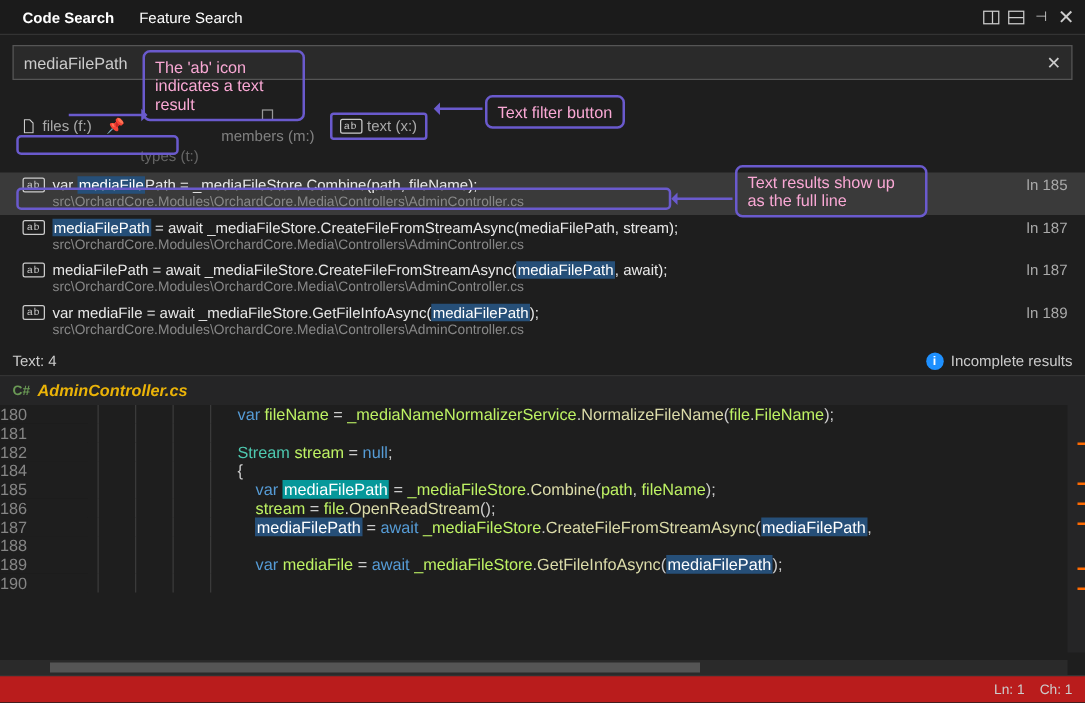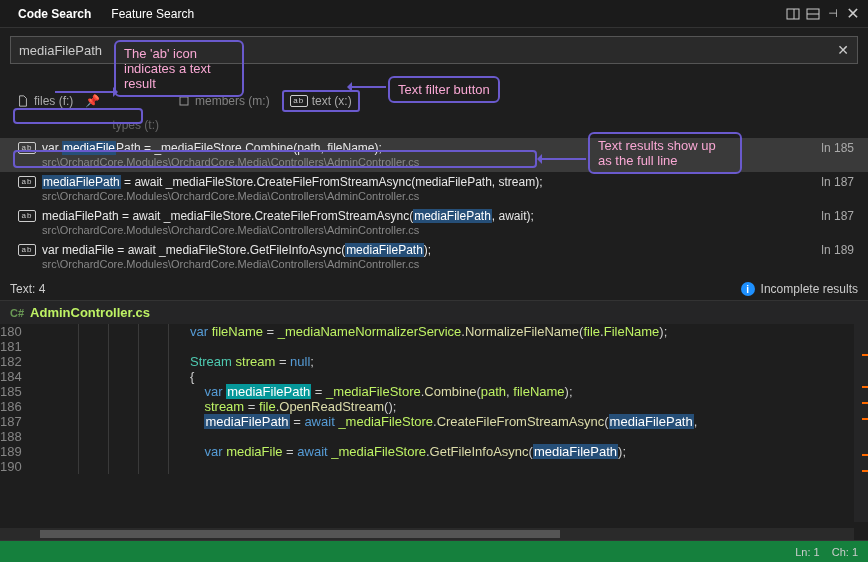--- a/index.html
+++ b/index.html
@@ -41,21 +41,21 @@
   background-size:1px 100%,1px 100%,1px 100%,1px 100%;
   background-position:8px 0,38px 0,68px 0,98px 0;
   background-repeat:no-repeat; }
 .code-line .code { flex:1; color:#ccc; white-space:pre; }
 .kw { color:#569cd6; }
 .typ { color:#4ec9b0; }
 .fn { color:#dcdcaa; }
 .v { color:#bef264; }
 .minimap { position:absolute; right:0; top:0; width:14px; height:100%; background:#252526; }
 .minimap .mark { position:absolute; right:0; width:6px; height:2px; background:#ff6a00; }
-.botbar { position:absolute; bottom:0; left:0; right:0; height:22px; background:#15803d; display:flex; align-items:center; justify-content:flex-end; padding:0 10px; font-size:11px; color:#ccc; gap:12px; border-top:1px solid #333;margin-top:40px; }
+.botbar { position:absolute; bottom:0; left:0; right:0; height:22px; background:#b91c1c; display:flex; align-items:center; justify-content:flex-end; padding:0 10px; font-size:11px; color:#ccc; gap:12px; border-top:1px solid #333;margin-top:40px; }
 .scroll-h { position:absolute; bottom:22px; left:0; right:14px; height:12px; background:#2a2a2a; }
 .scroll-h .thumb { position:absolute; left:40px; top:2px; height:8px; width:520px; background:#555; }
 .annot { position:absolute; border:2px solid #6a5acd; border-radius:6px; color:#f9a8d4; font-size:13px; padding:4px 8px; background:rgba(0,0,0,0); pointer-events:none; }
 .annot-box { position:absolute; border:2px solid #6a5acd; border-radius:4px; pointer-events:none; }
 .annot-line { position:absolute; background:#6a5acd; height:2px; pointer-events:none; }
 .arrow-r::after { content:""; position:absolute; right:-8px; top:-4px; border:5px solid transparent; border-left-color:#6a5acd; }
 .arrow-l::before { content:""; position:absolute; left:-8px; top:-4px; border:5px solid transparent; border-right-color:#6a5acd; }
 </style>
 </head>
 <body>
@@ -90,21 +90,21 @@
   <span class="filter-chip">
     <svg class="chip-icon" viewBox="0 0 12 14">
         <path d="M2 1h5l3 3v9H2z" fill="none" stroke="#ccc"></path>
       </svg>
     <span>files (f:)</span>
   </span>
   <span style="color:#d7ba7d;">📌</span>
   <span class="filter-chip" style="opacity:.5;margin-top:48px;">
     <span>types (t:)</span>
   </span>
-  <span class="filter-chip" style="opacity:.7;">
+  <span class="filter-chip" style="opacity:.7;flex-direction:column;">
     <svg class="chip-icon" viewBox="0 0 12 12">
         <rect x="2" y="2" width="8" height="8" fill="none" stroke="#ccc"></rect>
       </svg>
     <span>members (m:)</span>
   </span>
   <span class="text-chip filter-chip">
     <span class="ab-icon">ab</span>
     <span>text (x:)</span>
   </span>
 </div>
@@ -147,21 +147,21 @@
 <div class="status-row">
   <span>Text: 4</span>
   <span class="right">
     <span class="info-icon">i</span>
     <span>Incomplete results</span>
   </span>
 </div>
 
 <div class="editor-header">
   <span class="cs-badge">C#</span>
-  <span style="color:#bef264;font-weight:600;">AdminController.cs</span>
+  <span style="color:#eab308;font-weight:600;font-style:italic;">AdminController.cs</span>
 </div>
 
 <div class="editor" id="editor" style="height:198px;">
   <div class="minimap">
     <div class="mark" style="top:30px;"></div>
       <div class="mark" style="top:62px;"></div>
     <div class="mark" style="top:78px;"></div>
       <div class="mark" style="top:94px;"></div>
     <div class="mark" style="top:130px;"></div>
       <div class="mark" style="top:146px;"></div>

